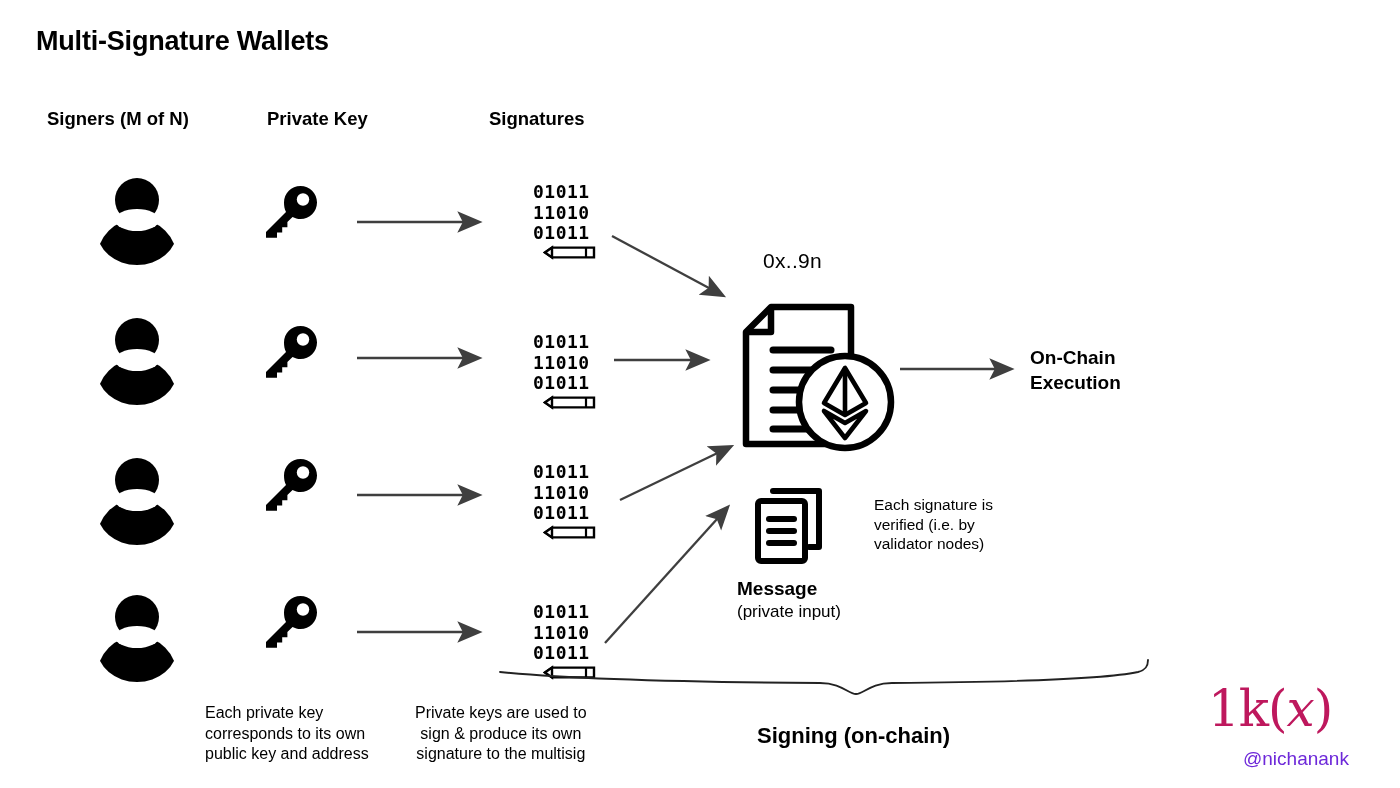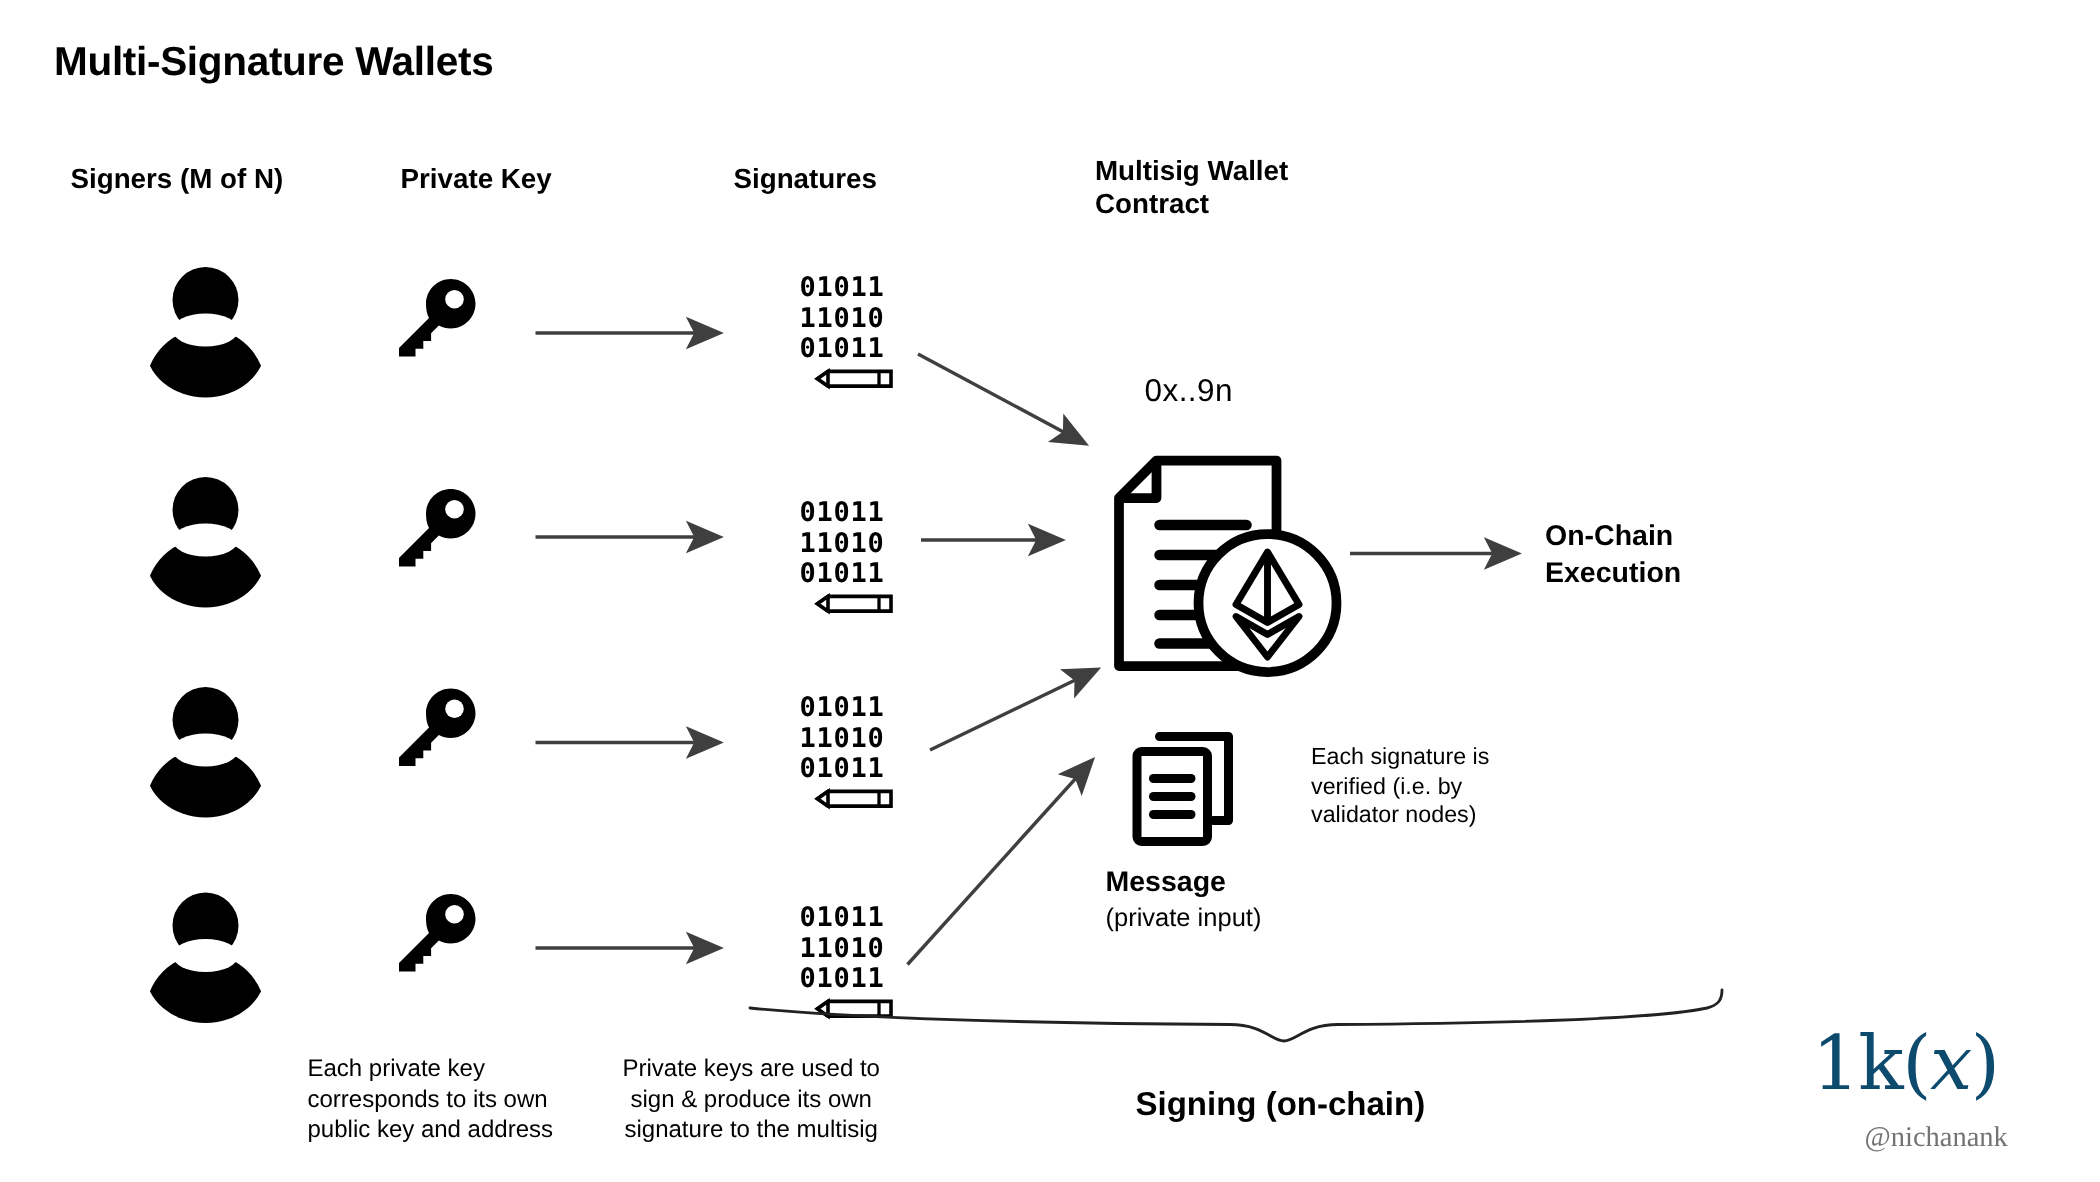--- a/index.html
+++ b/index.html
@@ -137,46 +137,44 @@
     font-size: 22px;
     font-weight: bold;
   }
 
   
   #watermark-mark {
     left: 1208px;
     top: 680px;
     font-family: "DejaVu Serif", serif;
     font-size: 50px;
-    color: #0c4a6e;
+    color: #be185d;
     letter-spacing: -1px;
   }
   #watermark-handle {
     left: 1243px;
     top: 748px;
-    font-family: Liberation Serif, serif;
+    font-family: Liberation Sans, sans-serif;
     font-size: 19px;
-    color: #737373;
+    color: #6d28d9;
   }
 
   svg { display: block; overflow: visible; }
   #arrow-layer { left: 0; top: 0; width: 1400px; height: 788px; pointer-events: none; }
 </style>
 </head>
 <body>
 
 <div id="canvas">
 
   <div class="abs" id="page-title">Multi-Signature Wallets</div>
 
   <div class="abs col-header" id="header-signers">Signers (M of N)</div>
   <div class="abs col-header" id="header-privkey">Private Key</div>
   <div class="abs col-header" id="header-signatures">Signatures</div>
-  <div class="abs col-header" id="header-contract">Multisig Wallet
-Contract</div>
 
   <div class="abs person" style="left:95px; top:178px;">
     <div class="head"></div>
     <div class="body"></div>
     <div class="neck-cut"></div>
   </div>
   <svg class="abs key-icon" style="left:258px; top:182px;" viewBox="0 0 64 64">
     <g fill="#000">
       <path d="M42.5 4 C51.6 4 59 11.4 59 20.5 C59 29.6 51.6 37 42.5 37 C39.6 37 36.9 36.25 34.55 34.95
                L29.4 40.1 L29.4 45.3 L24.2 45.3 L24.2 50.5 L19 50.5 L19 55.7 L13 55.7 L8 55.7 L8 50.0

